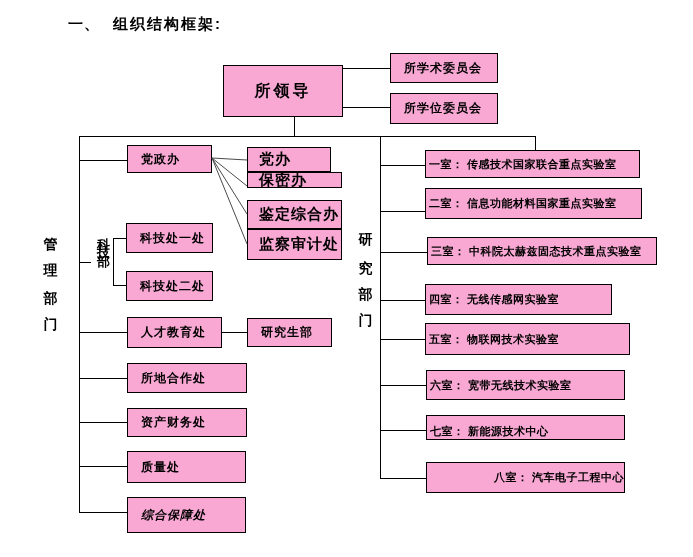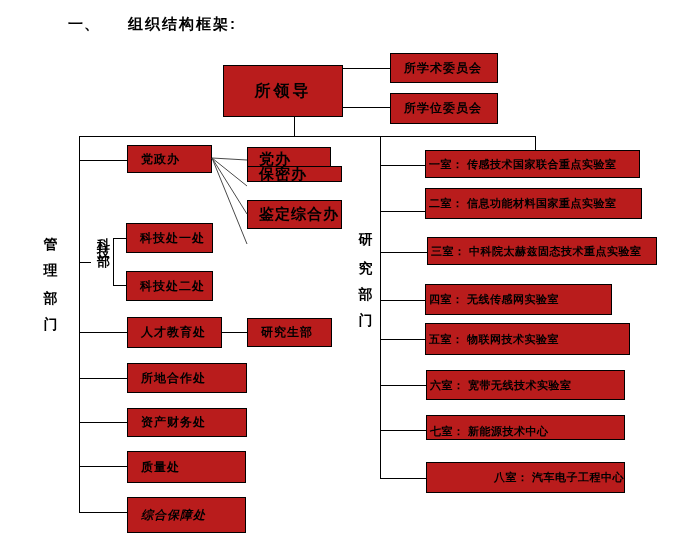--- a/index.html
+++ b/index.html
@@ -1,21 +1,21 @@
 <!DOCTYPE html>
 <html><head>
 <meta charset="utf-8">
 <style>
   html,body{margin:0;padding:0;background:#fff;}
   .page{position:relative;width:693px;height:557px;background:#fff;overflow:hidden;
         font-family:"Liberation Sans","DejaVu Sans",sans-serif;color:#000;}
   .title{position:absolute;left:68px;top:15px;font-size:15px;font-weight:bold;
          letter-spacing:1px;white-space:nowrap;}
-  .title .tt{margin-left:28px;letter-spacing:2px;}
-  .box{position:absolute;border:1px solid #000;background:#b91c1c;box-sizing:border-box;
+  .title .tt{margin-left:13px;letter-spacing:2px;}
+  .box{position:absolute;border:1px solid #000;background:#f9a8d4;box-sizing:border-box;
        display:flex;align-items:center;font-weight:bold;white-space:nowrap;}
   .root{font-size:16px;justify-content:center;letter-spacing:3px;}
   .lv1{font-size:12px;padding-left:13px;letter-spacing:1px;}
   .sub{font-size:15px;padding-left:11px;letter-spacing:1px;}
   .room{font-size:11px;padding-left:3px;letter-spacing:0.5px;}
   .vlabel{position:absolute;writing-mode:vertical-rl;text-orientation:upright;
           font-weight:bold;white-space:nowrap;}
   .vbig{font-size:14px;letter-spacing:26px;}
   .vsml{font-size:13px;letter-spacing:8px;}
   .hl,.vl{position:absolute;background:#000;}
@@ -45,25 +45,28 @@
   <div class="vlabel vbig" style="left:42px;top:226px;">管理部门</div>
   <div class="vlabel vsml" style="left:94px;top:227px;">科技部</div>
   <div class="vlabel vbig" style="left:357px;top:222px;">研究部门</div>
 
   <div class="box lv1" style="left:127px;top:145px;width:85px;height:28px;">
     <span>党政办</span>
   </div>
   <div class="box sub" style="left:247px;top:147px;width:84px;height:25px;">
     <span>党办</span>
   </div>
-  <div class="box sub" style="left:247px;top:166px;width:95px;height:16px;">
+  <div class="box sub" style="left:247px;top:172px;width:95px;height:16px;">
     <span>保密办</span>
   </div>
   <div class="box sub" style="left:247px;top:200px;width:95px;height:29px;">
     <span>鉴定综合办</span>
+  </div>
+  <div class="box sub" style="left:247px;top:229px;width:95px;height:31px;">
+    <span>监察审计处</span>
   </div>
   <div class="box lv1" style="left:126px;top:223px;width:87px;height:30px;">
     <span>科技处一处</span>
   </div>
   <div class="box lv1" style="left:126px;top:271px;width:87px;height:30px;">
     <span>科技处二处</span>
   </div>
   <div class="box lv1" style="left:127px;top:317px;width:95px;height:31px;">
     <span>人才教育处</span>
   </div>

